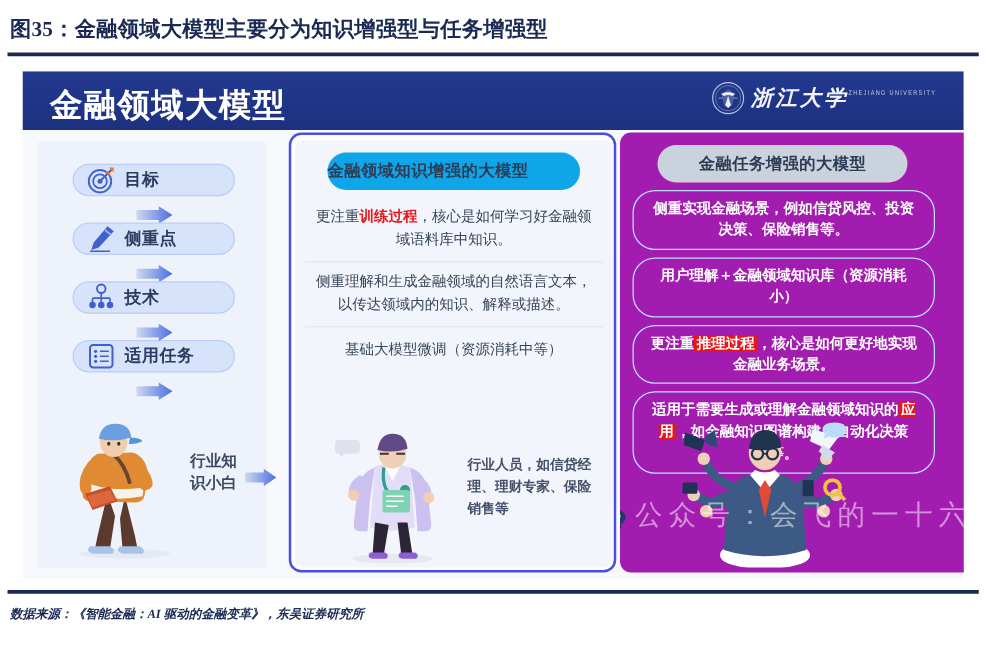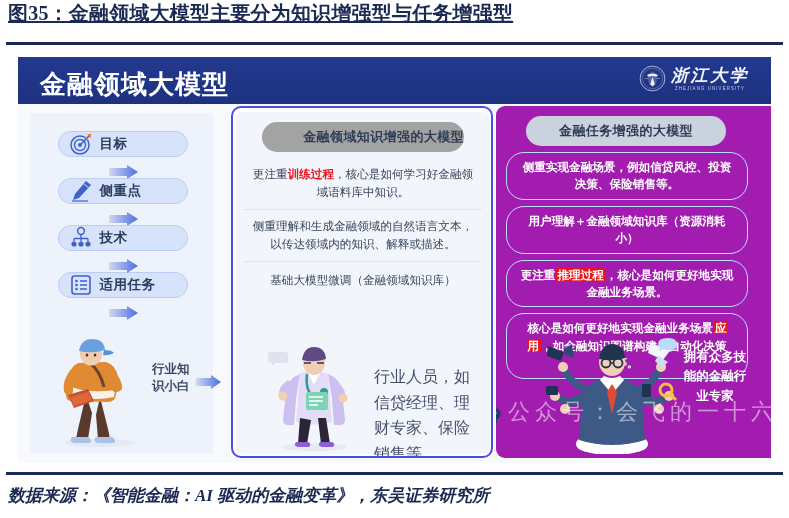--- a/index.html
+++ b/index.html
@@ -6,37 +6,37 @@
   html, body {
     width: 789px; height: 518px;
     background: #ffffff;
     font-family: "Liberation Sans", "DejaVu Sans", sans-serif;
     overflow: hidden;
   }
   .page { position: relative; width: 789px; height: 518px; background: #fff; }
 
   
   .fig-caption {
-    position: absolute; left: 8px; top: 0; right: 8px;
+    position: absolute; left: 8px; top: 12px; right: 8px;
     font-family: "Liberation Serif", "DejaVu Serif", serif;
-    font-size: 20px; font-weight: bold; color: #1b2a52;
-    letter-spacing: .2px; white-space: nowrap; text-decoration: underline;
+    font-size: 17px; font-weight: bold; color: #1b2a52;
+    letter-spacing: .2px; white-space: nowrap;
   }
   .rule-top {
     position: absolute; left: 6px; top: 42px; width: 777px; height: 2.5px;
     background: #1b2a52;
   }
   .rule-bottom {
     position: absolute; left: 6px; top: 472px; width: 777px; height: 2.5px;
     background: #1b2a52;
   }
   .source-line {
     position: absolute; left: 8px; top: 484px;
     font-family: "Liberation Serif", "DejaVu Serif", serif;
-    font-size: 17px; font-style: italic; font-weight: bold; color: #1b2a52;
+    font-size: 10px; font-style: italic; font-weight: bold; color: #1b2a52;
     white-space: nowrap;
   }
 
   
   .slide {
     position: absolute; left: 18px; top: 57px; width: 753px; height: 406px;
     background: #f7f9fc; overflow: hidden;
   }
   .slide-header {
     position: absolute; left: 0; top: 0; width: 753px; height: 47px;
@@ -45,21 +45,21 @@
   }
   .slide-title {
     position: absolute; left: 22px; top: 10px;
     font-size: 26px; font-weight: bold; color: #ffffff; letter-spacing: 1px;
   }
   .zju-logo {
     position: absolute; right: 22px; top: 8px;
     display: flex; align-items: center; gap: 5px;
   }
   .zju-emblem { width: 27px; height: 27px; opacity: .92; }
-  .zju-wordmark { display: flex; flex-direction: column; align-items: center; }
+  .zju-wordmark { display: flex; flex-direction: row; align-items: flex-start; }
   .zju-cn {
     font-family: "Liberation Serif", "DejaVu Serif", serif;
     font-size: 17px; font-weight: bold; color: #f2f4fa;
     letter-spacing: 2.5px; line-height: 1;
     font-style: italic;
   }
   .zju-en {
     font-size: 4.4px; color: #c6cfe6; letter-spacing: 1.1px;
     margin-top: 2px; transform: scaleY(1.25);
   }
@@ -103,42 +103,42 @@
     position: absolute; left: 213px; top: 2px; width: 262px; height: 352px;
     background: #ffffff; border: 2px solid #4a4ee8; border-radius: 10px;
     overflow: hidden;
   }
   .col-mid-inner {
     position: absolute; left: 3px; top: 4px; width: 254px; height: 342px;
     background: #f2f5fb; border-radius: 7px;
   }
   .mid-head {
     position: absolute; left: 26px; top: 10px; width: 202px; height: 30px;
-    background: #a3a3a3; border-radius: 15px;
-    display: flex; align-items: center; justify-content: flex-end;
+    background: #0ea5e9; border-radius: 15px;
+    display: flex; align-items: center; justify-content: flex-start;
   }
   .mid-head span {
     font-size: 13px; font-weight: bold; color: #2f3c55; letter-spacing: .4px;
   }
   .mid-rows { position: absolute; left: 8px; top: 46px; width: 238px; }
   .mid-row {
     padding: 7px 4px 8px 4px;
     font-size: 11.6px; line-height: 1.55; color: #384559;
     text-align: center; border-bottom: 1px solid #dfe5ee;
   }
   .mid-row:last-child { border-bottom: none; }
   .mid-row.short { padding-top: 9px; padding-bottom: 10px; }
   .hl { color: #e8161b; font-weight: bold; }
 
   .mid-figure {
     position: absolute; left: 24px; top: 228px; width: 108px; height: 112px;
   }
   .mid-figure-label {
     position: absolute; left: 138px; top: 252px; width: 104px;
-    font-size: 16px; color: #46506b; line-height: 1.6; font-weight: normal;
+    font-size: 11px; color: #46506b; line-height: 1.6; font-weight: bold;
   }
 
   
   .col-right {
     position: absolute; left: 478px; top: 2px; width: 300px; height: 352px;
     background: #a21caf; border-radius: 9px; overflow: hidden;
   }
   .right-head {
     position: absolute; left: 30px; top: 10px; width: 200px; height: 30px;
     background: #c9d2dd; border-radius: 15px;
@@ -317,21 +317,21 @@
           </div>
 
           <div class="mid-rows">
             <div class="mid-row">
               <span>更注重</span><span class="hl">训练过程</span><span>，核心是如何学习好金融领域语料库中知识。</span>
             </div>
             <div class="mid-row">
               <span>侧重理解和生成金融领域的自然语言文本，以传达领域内的知识、解释或描述。</span>
             </div>
             <div class="mid-row short">
-              <span>基础大模型微调（金融领域知识库）</span>
+              <span>基础大模型微调（资源消耗中等）</span>
             </div>
           </div>
 
           <svg class="mid-figure" viewBox="0 0 108 112">
             <ellipse cx="54" cy="107" rx="32" ry="4" fill="#e6e8f2"></ellipse>
 
             <path d="M40 34 q-12 4 -14 18 l-3 28 q0 5 5 5 l6 0 l2 -26 z" fill="#cbc0ef"></path>
             <path d="M68 34 q12 4 14 18 l3 28 q0 5 -5 5 l-6 0 l-2 -26 z" fill="#cbc0ef"></path>
             <path d="M40 33 q14 -4 28 1 l4 48 q-18 5 -36 0 z" fill="#e3dcf8"></path>
             <path d="M48 33 l6 12 l6 -12 z" fill="#ffffff"></path>
@@ -374,21 +374,21 @@
           <div class="right-row">
             <span>侧重实现金融场景，例如信贷风控、投资决策、保险销售等。</span>
           </div>
           <div class="right-row">
             <span>用户理解＋金融领域知识库（资源消耗小）</span>
           </div>
           <div class="right-row">
             <span>更注重</span><span class="hl-box">推理过程</span><span>，核心是如何更好地实现金融业务场景。</span>
           </div>
           <div class="right-row">
-            <span>核心是如何更好地实现金融业务场景</span><span class="hl-box">应用</span><span>，如金融知识图谱构建、自动化决策等。</span>
+            <span>适用于需要生成或理解金融领域知识的</span><span class="hl-box">应用</span><span>，如金融知识图谱构建、自动化决策等。</span>
           </div>
         </div>
 
         <svg class="right-figure" viewBox="0 0 148 126">
           <ellipse cx="74" cy="118" rx="34" ry="9" fill="#ffffff"></ellipse>
           <ellipse cx="52" cy="116" rx="14" ry="8" fill="#ffffff"></ellipse>
           <ellipse cx="96" cy="116" rx="14" ry="8" fill="#ffffff"></ellipse>
 
           <path d="M60 52 q-14 5 -16 22 l-3 38 q16 5 33 5 q17 0 33 -5 l-3 -38 q-2 -17 -16 -22 z" fill="#3d5a86"></path>
           <path d="M62 52 l12 14 l12 -14 l-4 -4 q-8 4 -16 0 z" fill="#ffffff"></path>
@@ -416,21 +416,20 @@
           <rect x="8" y="58" width="12" height="9" rx="1.5" fill="#1f3354"></rect>
           <rect x="104" y="56" width="9" height="13" rx="1.5" fill="#1f3354"></rect>
           <path d="M130 10 q9 0 9 6 q0 6 -9 6 q-3 0 -5 -1 l-4 2 l1 -4 q-2 -1 -2 -3 q0 -6 10 -6 z" fill="#b9dcf8"></path>
 
           <ellipse cx="74" cy="34" rx="13" ry="14" fill="#f0cfb6"></ellipse>
           <path d="M61 31 q2 -15 13 -15 q12 0 13 14 q-13 4 -26 1 z" fill="#20344f"></path>
           <circle cx="68" cy="35" r="4.5" fill="none" stroke="#20344f" stroke-width="1.8"></circle>
           <circle cx="80" cy="35" r="4.5" fill="none" stroke="#20344f" stroke-width="1.8"></circle>
           <path d="M72.5 35 h3" stroke="#20344f" stroke-width="1.6"></path>
         </svg>
-        <div class="right-figure-label">拥有众多技能的金融行业专家</div>
 
         <div class="watermark">
           <svg class="wm-icon" viewBox="0 0 26 22">
             <ellipse cx="9" cy="8" rx="8.5" ry="7" fill="#1f3a63"></ellipse>
             <path d="M4 14 l0 4 l4 -3 z" fill="#1f3a63"></path>
             <ellipse cx="17" cy="13" rx="7.5" ry="6.2" fill="#1f3a63"></ellipse>
             <path d="M21 19 l0 3.5 l-3.5 -2.5 z" fill="#1f3a63"></path>
             <circle cx="6.5" cy="7" r="1.1" fill="#ffffff"></circle>
             <circle cx="11.5" cy="7" r="1.1" fill="#ffffff"></circle>
             <circle cx="14.5" cy="12" r="1" fill="#ffffff"></circle>

